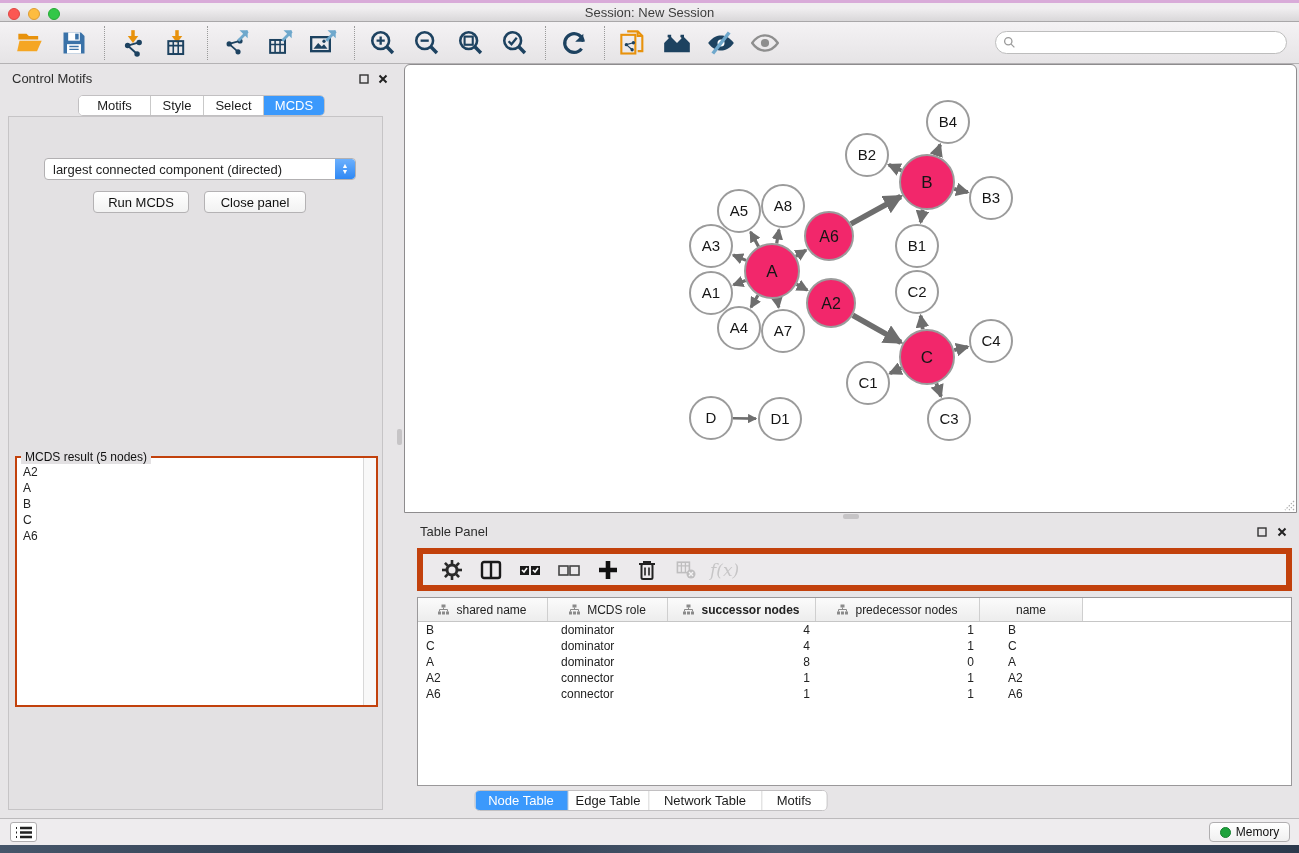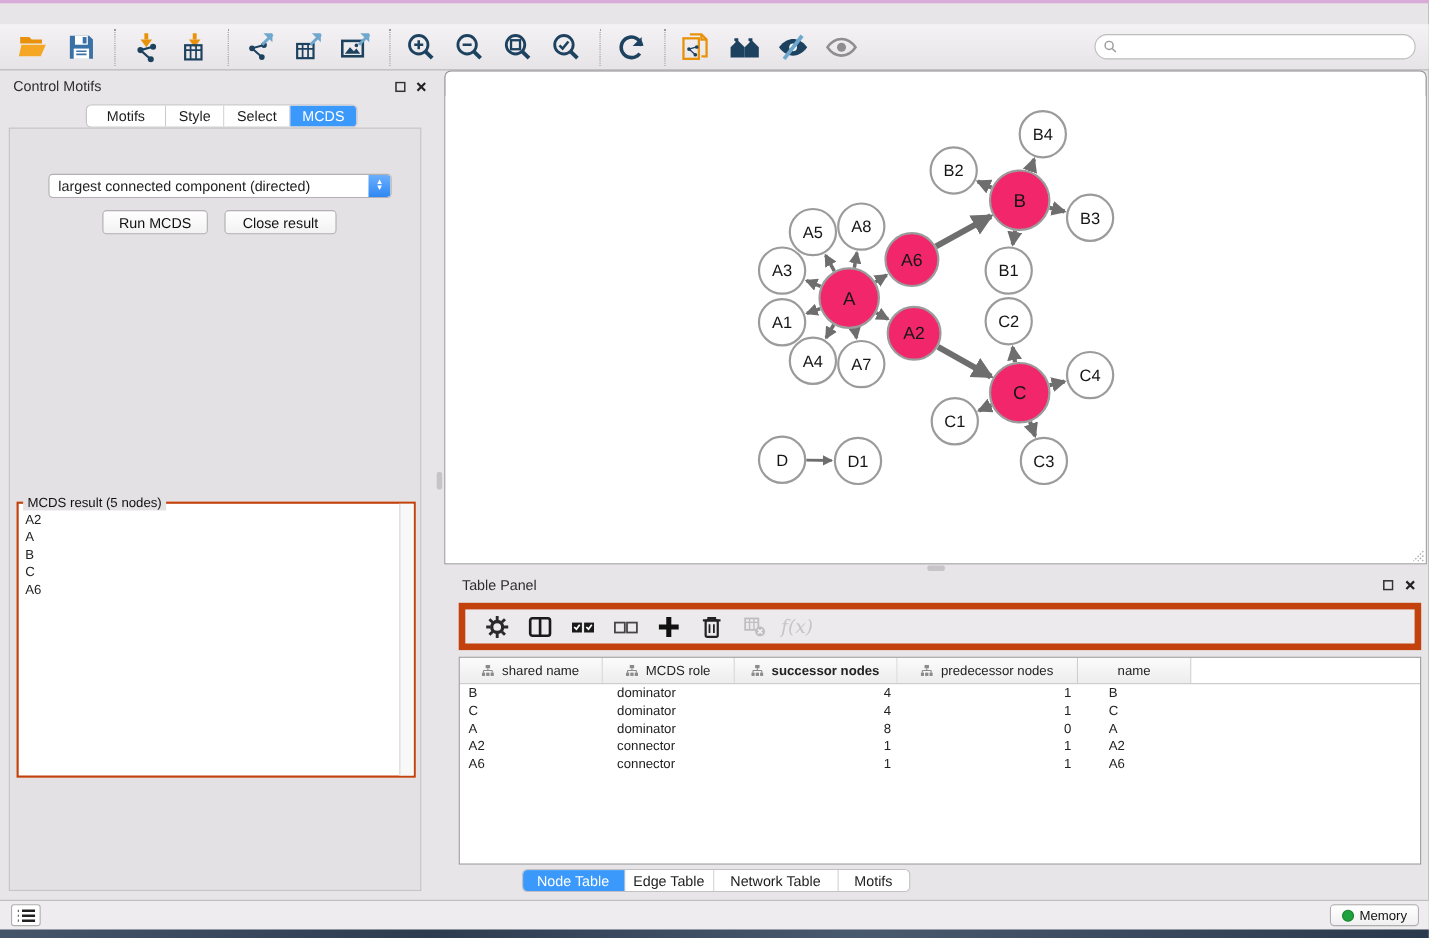--- a/index.html
+++ b/index.html
@@ -149,20 +149,26 @@
   .desktop-bottom { left:0; top:845px; width:100%; height:8px;
     background:linear-gradient(90deg,#46566a,#2e3c50 30%,#4a5a6e 60%,#2b394c); }
 </style>
 </head>
 <body>
 
 <div id="app">
 
   <div class="abs desktop-edge"></div>
 
+  <div class="abs titlebar">
+    <span class="tl red" style="left:8px"></span>
+    <span class="tl yellow" style="left:28px"></span>
+    <span class="tl green" style="left:48px"></span>
+    <div class="title">Session: New Session</div>
+  </div>
 
   <div class="abs toolbar">
 
     <span class="tbtn">
         <svg viewBox="0 0 24 24">
           <path d="M2 4h7l2 2h8v3H2z" fill="#e8920c"></path>
           <path d="M3 10h19l-4 9H1z" fill="#f5a623"></path>
         </svg>
       </span>
       <span class="tbtn">
@@ -330,21 +336,21 @@
 
   <div class="abs cp-body">
     <div class="dropdown">
       <span class="dd-text">largest connected component (directed)</span>
       <span class="dd-stepper">
           <span>▲</span>
           <span>▼</span>
         </span>
     </div>
     <div class="btn" style="left:84px; top:74px; width:96px;">Run MCDS</div>
-    <div class="btn" style="left:195px; top:74px; width:102px;">Close result</div>
+    <div class="btn" style="left:195px; top:74px; width:102px;">Close panel</div>
     <div class="groupbox">
       <span class="legend">MCDS result (5 nodes)</span>
       <div class="result-list" id="result-list">
           <div>A2</div>
           <div>A</div>
           <div>B</div>
           <div>C</div>
           <div>A6</div>
         </div>
       <div class="v-scroll"></div>

